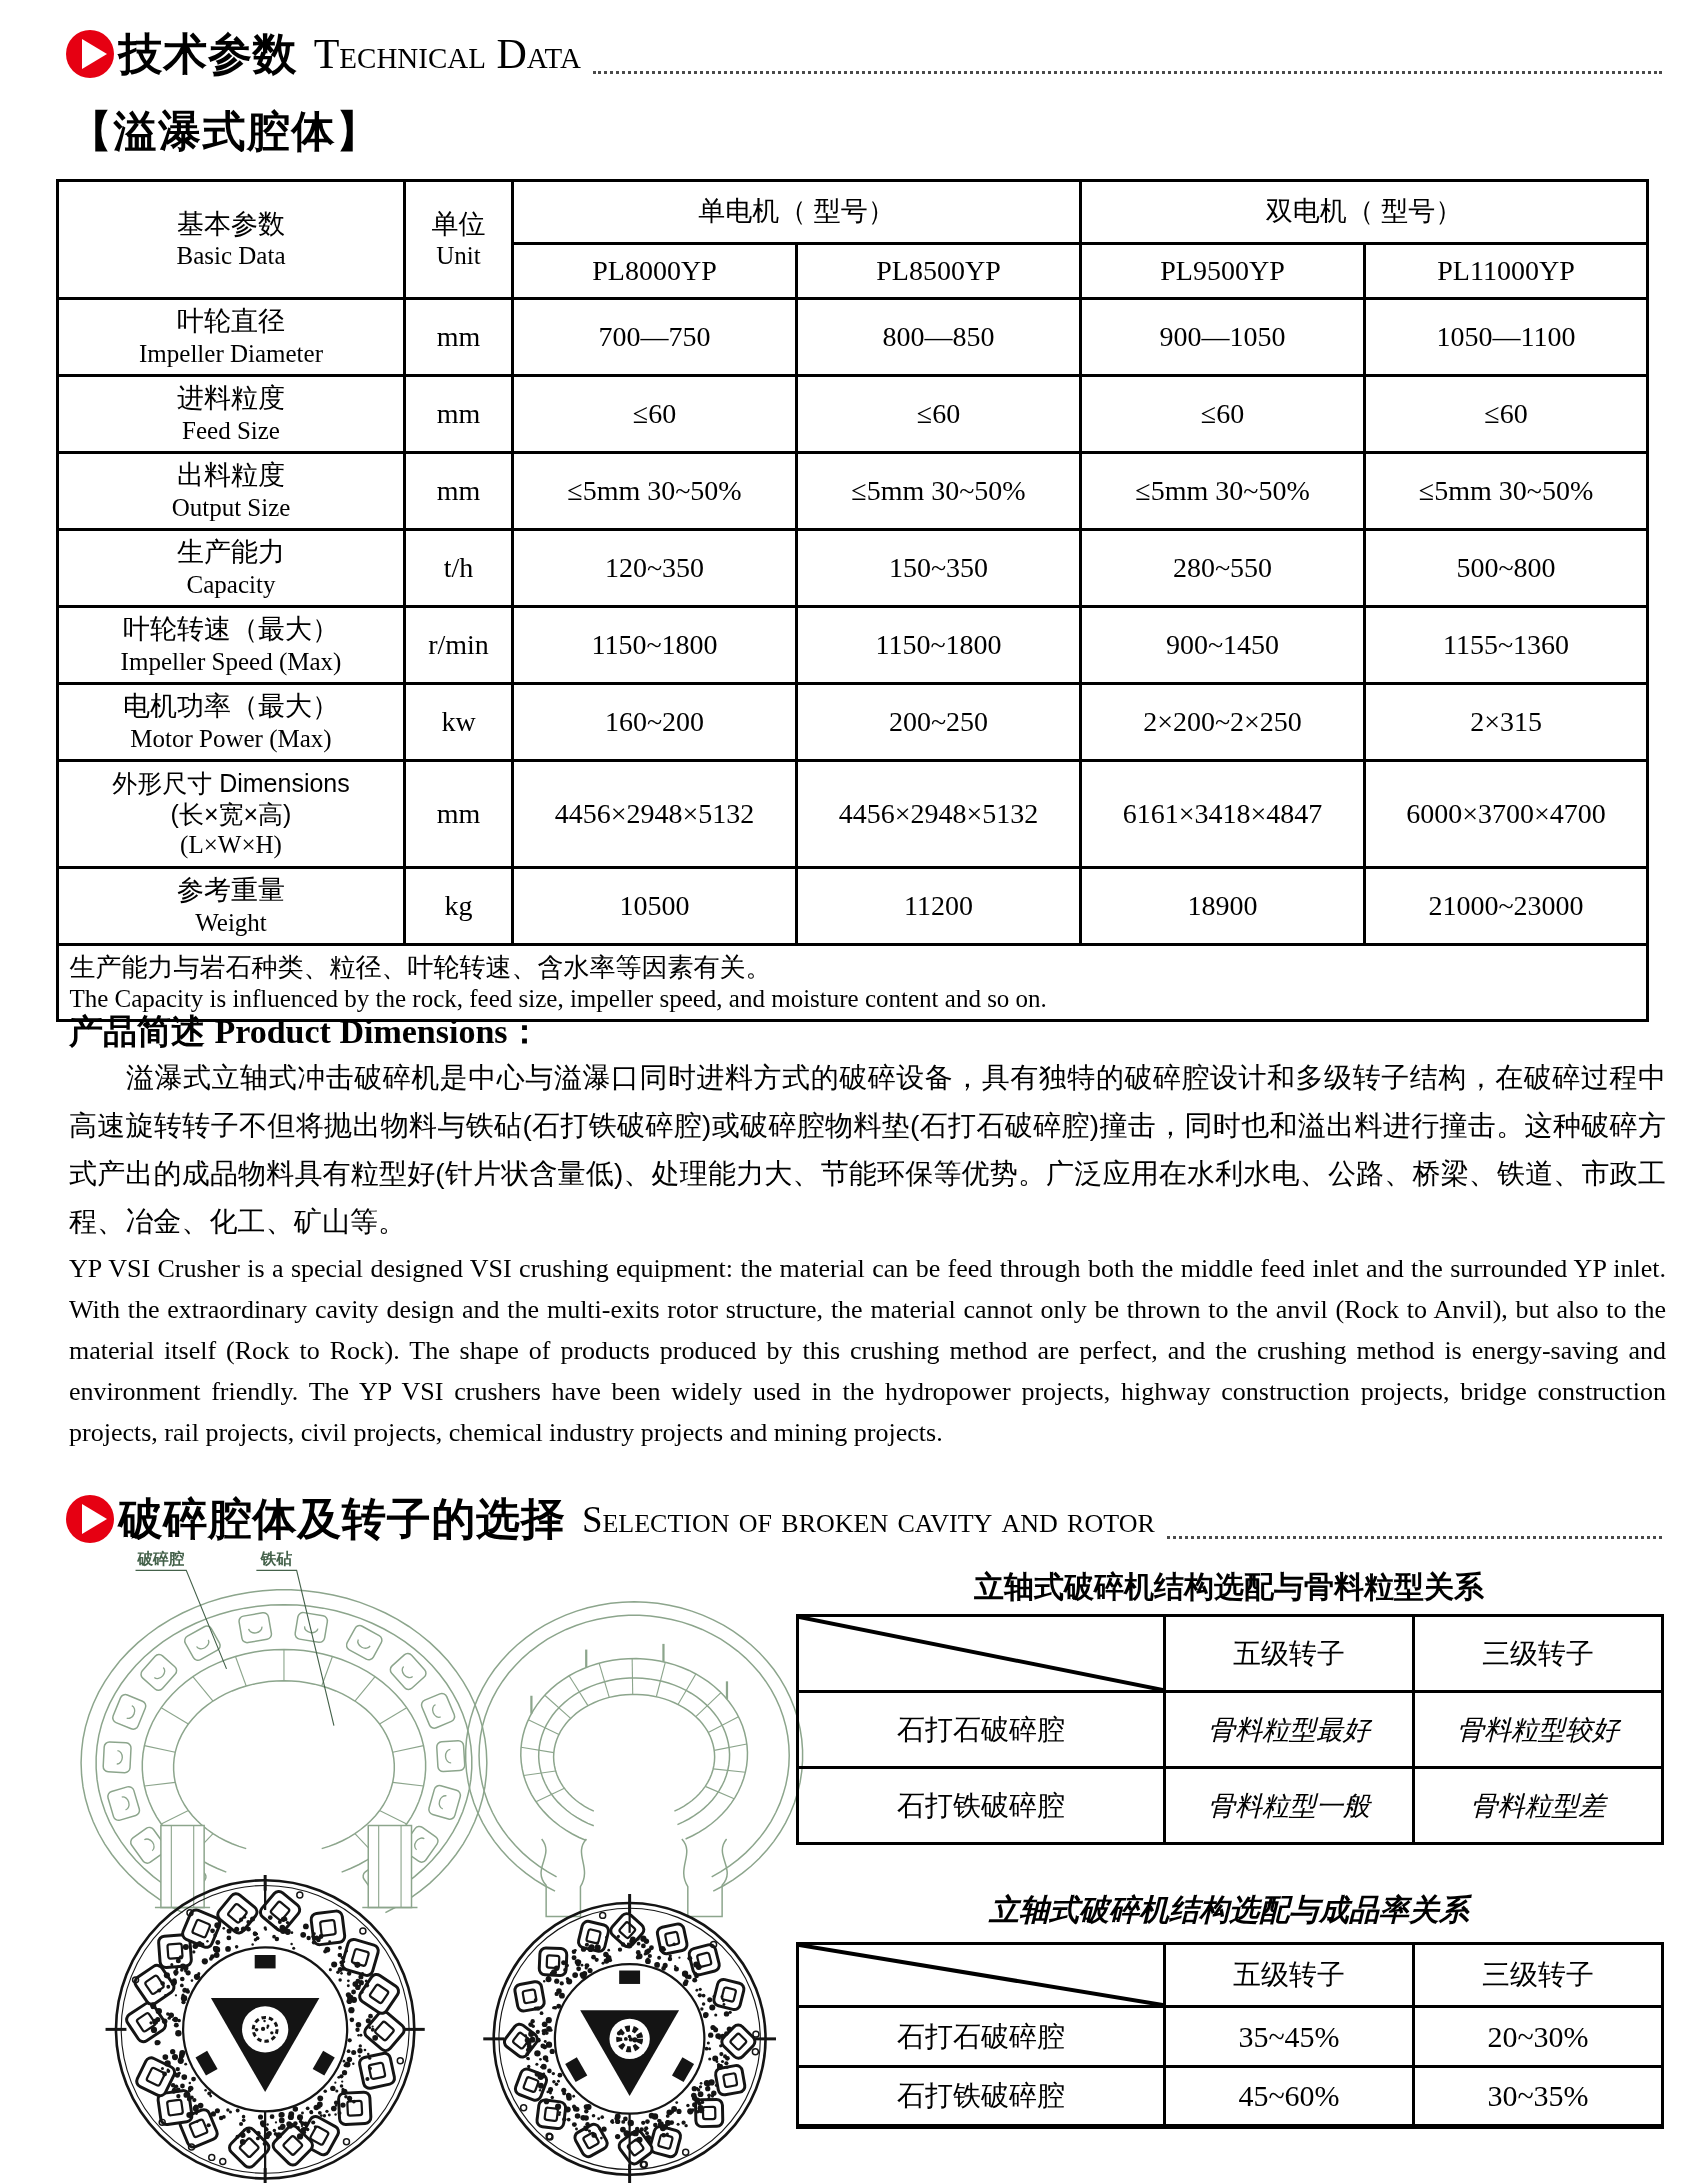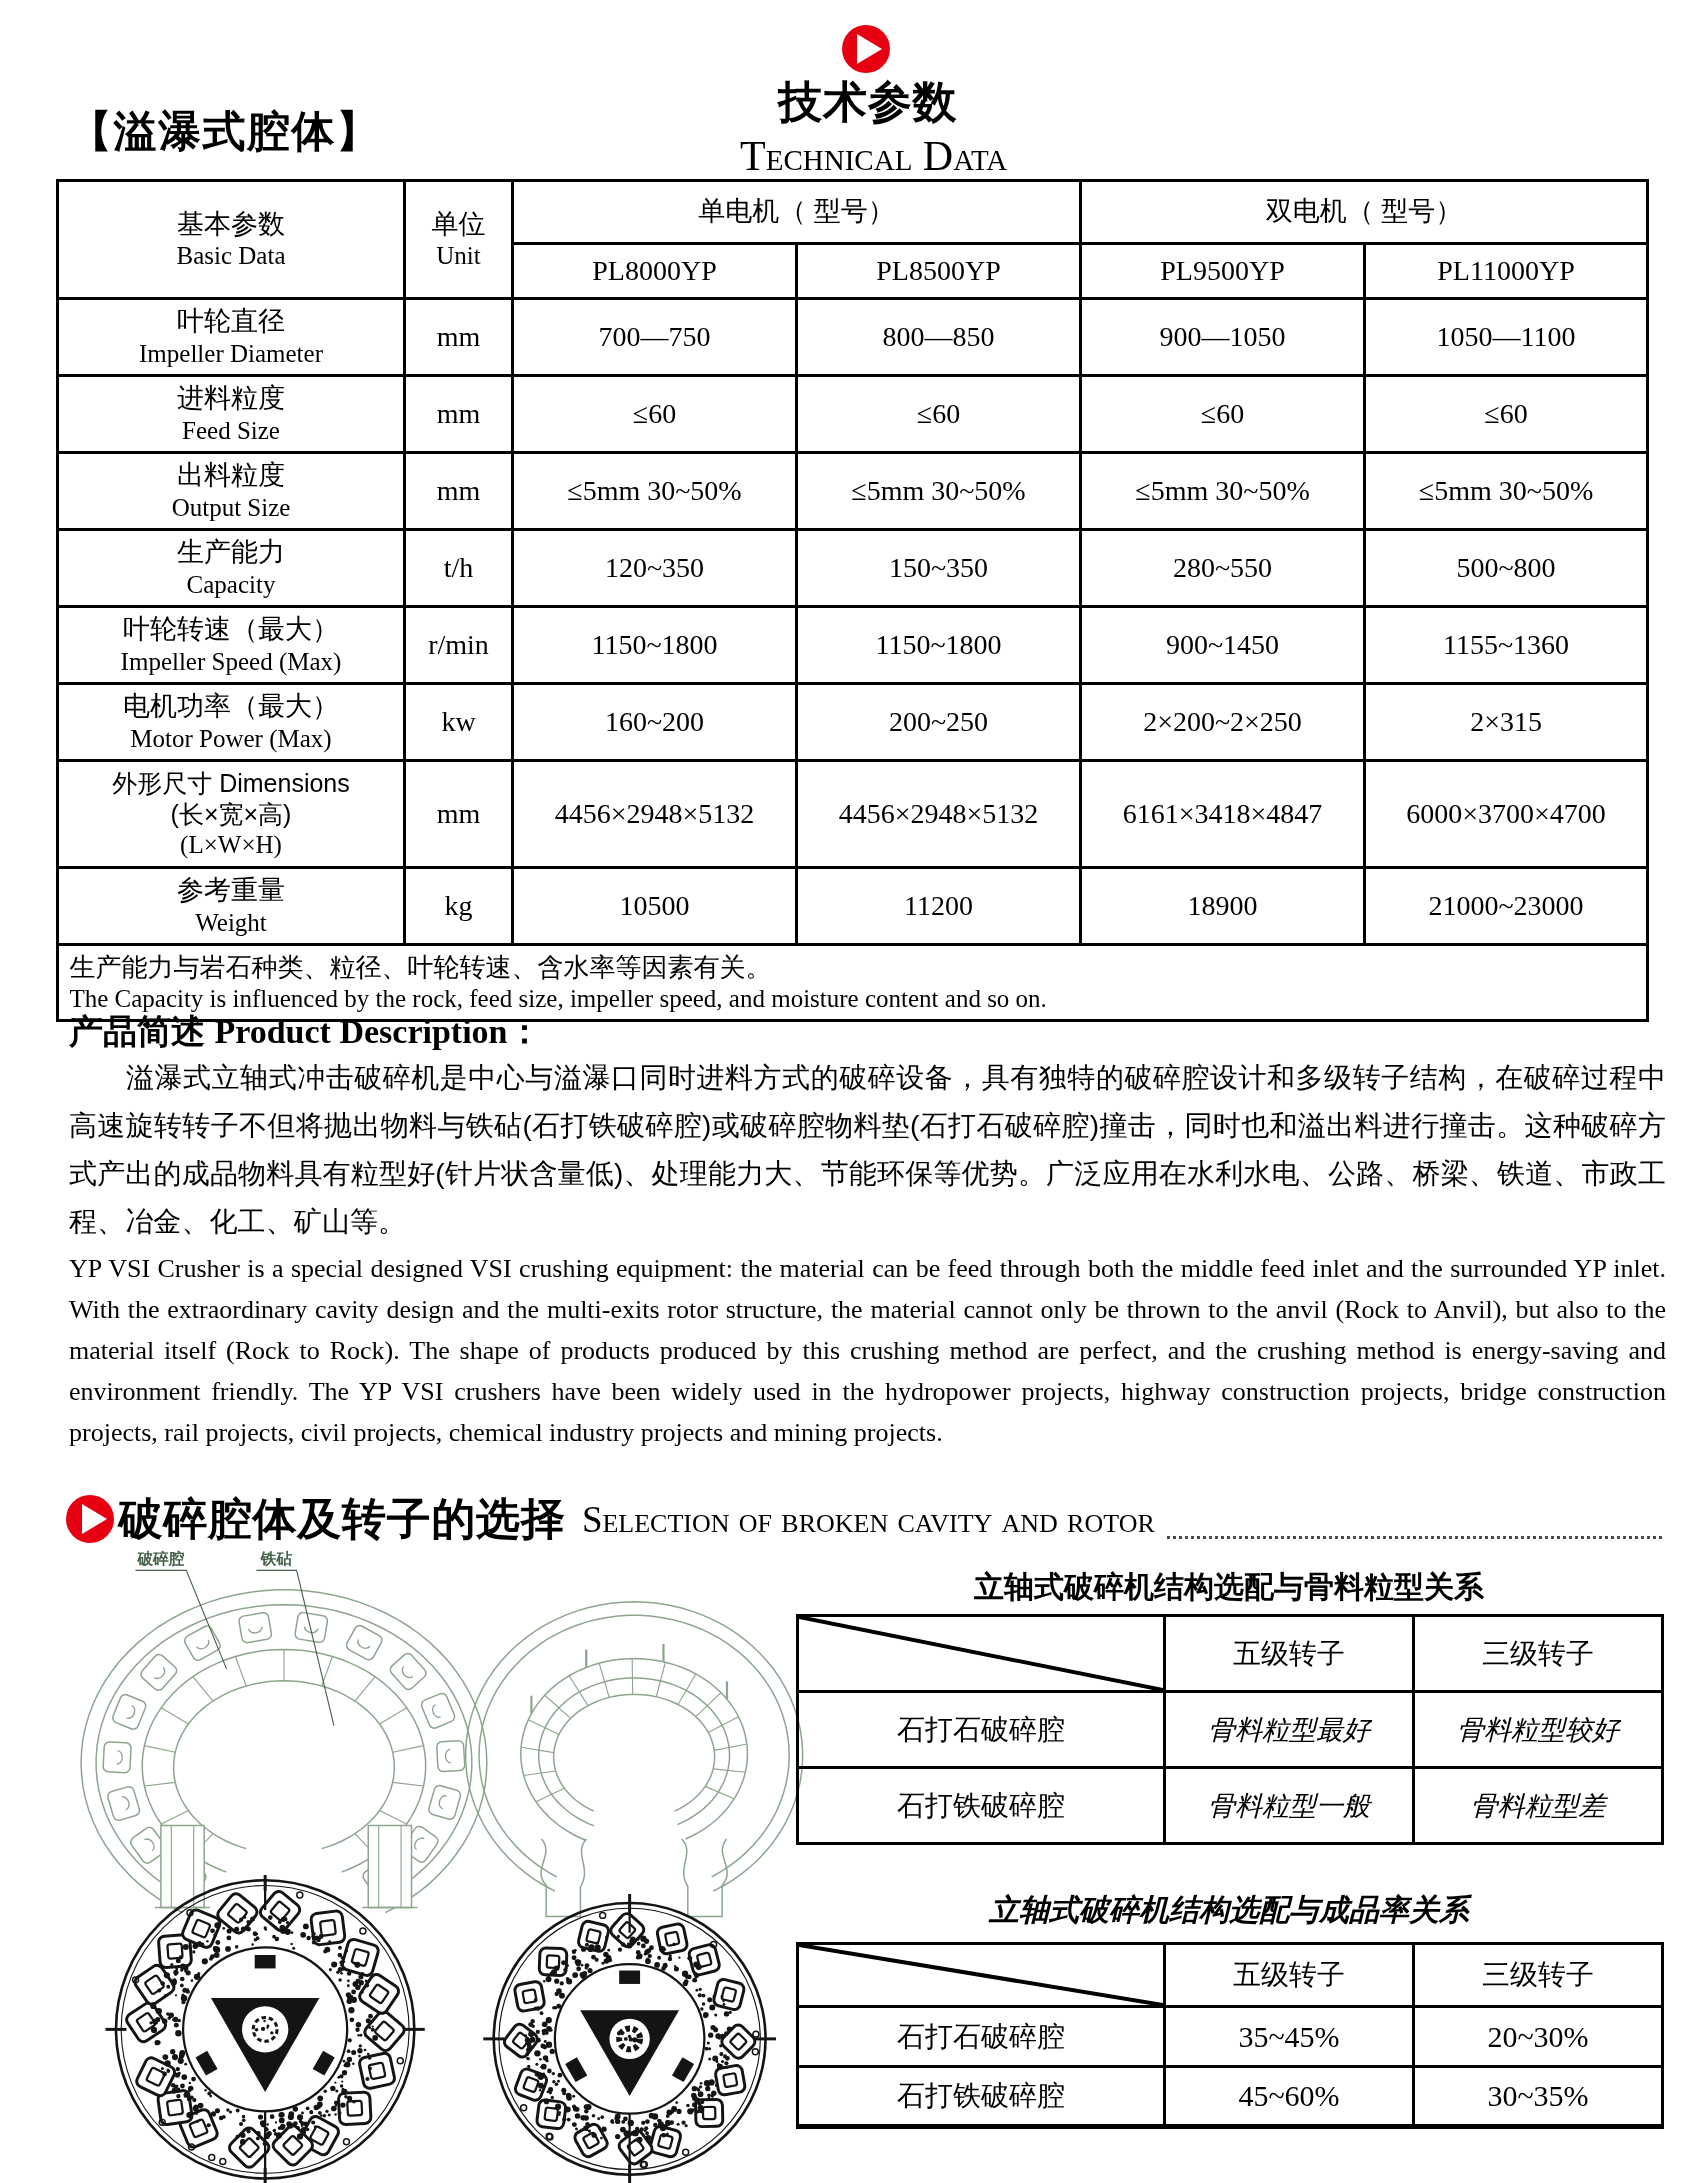--- a/index.html
+++ b/index.html
@@ -1,20 +1,20 @@
 <!DOCTYPE html>
 <html style="font-size:12px"><head>
 <meta charset="utf-8">
 <style>
   html,body{margin:0;padding:0;background:#9a9a9a;}
   .page{position:relative;width:1708px;height:2183px;background:#ffffff;overflow:hidden;
         font-family:"Liberation Sans",sans-serif;color:#000;}
   
   .sec-head{position:absolute;display:flex;align-items:center;}
-  #sec1{left:66px;top:25px;width:1599px;height:58px;flex-direction:column;}
+  #sec1{left:66px;top:25px;width:1599px;height:58px;}
   #sec2{left:66px;top:1490px;width:1599px;height:58px;}
   .bullet{flex:0 0 auto;width:48px;height:48px;border-radius:50%;background:#e60012;position:relative;}
   .bullet::after{content:"";position:absolute;left:15.7px;top:9px;width:0;height:0;
        border-top:15px solid transparent;border-bottom:15px solid transparent;border-left:25px solid #fff;}
   .sec-zh{font-size:44px;font-weight:600;letter-spacing:0.7px;margin-left:4.5px;white-space:nowrap;}
   .sec-en{font-family:"Liberation Serif",serif;font-variant:small-caps;font-size:42px;margin-left:16.4px;white-space:nowrap;}
   .leader{flex:1;height:0;border-bottom:3px dotted #4a4a4a;margin:0 3px 9px 12px;align-self:flex-end;}
   .subtitle{position:absolute;left:69px;top:103px;font-size:43px;font-weight:700;letter-spacing:1.5px;}
   
   table{border-collapse:collapse;table-layout:fixed;}
@@ -191,21 +191,21 @@
       <td colspan="6" class="note-c">
         <div class="note-zh">生产能力与岩石种类、粒径、叶轮转速、含水率等因素有关。</div>
         <div class="note-en">The Capacity is influenced by the rock, feed size, impeller speed, and moisture content and so on.</div>
       </td>
     </tr>
   </tbody>
     </table>
 
   <div class="pd-head">
     <span>产品简述</span>
-    <span class="en-part">Product Description：</span>
+    <span class="en-part">Product Dimensions：</span>
   </div>
   <div class="para-zh">溢瀑式立轴式冲击破碎机是中心与溢瀑口同时进料方式的破碎设备，具有独特的破碎腔设计和多级转子结构，在破碎过程中高速旋转转子不但将抛出物料与铁砧(石打铁破碎腔)或破碎腔物料垫(石打石破碎腔)撞击，同时也和溢出料进行撞击。这种破碎方式产出的成品物料具有粒型好(针片状含量低)、处理能力大、节能环保等优势。广泛应用在水利水电、公路、桥梁、铁道、市政工程、冶金、化工、矿山等。</div>
   <div class="para-en">YP VSI Crusher is a special designed VSI crushing equipment: the material can be feed through both the middle feed inlet and the surrounded YP inlet. With the extraordinary cavity design and the multi-exits rotor structure, the material cannot only be thrown to the anvil (Rock to Anvil), but also to the material itself (Rock to Rock). The shape of products produced by this crushing method are perfect, and the crushing method is energy-saving and environment friendly. The YP VSI crushers have been widely used in the hydropower projects, highway construction projects, bridge construction projects, rail projects, civil projects, chemical industry projects and mining projects.</div>
 
   <div class="sec-head" id="sec2">
     <span class="bullet"></span>
     <span class="sec-zh">破碎腔体及转子的选择</span>
     <span class="sec-en" style="font-size:37px">Selection of broken cavity and rotor</span>
     <span class="leader"></span>
   </div>

